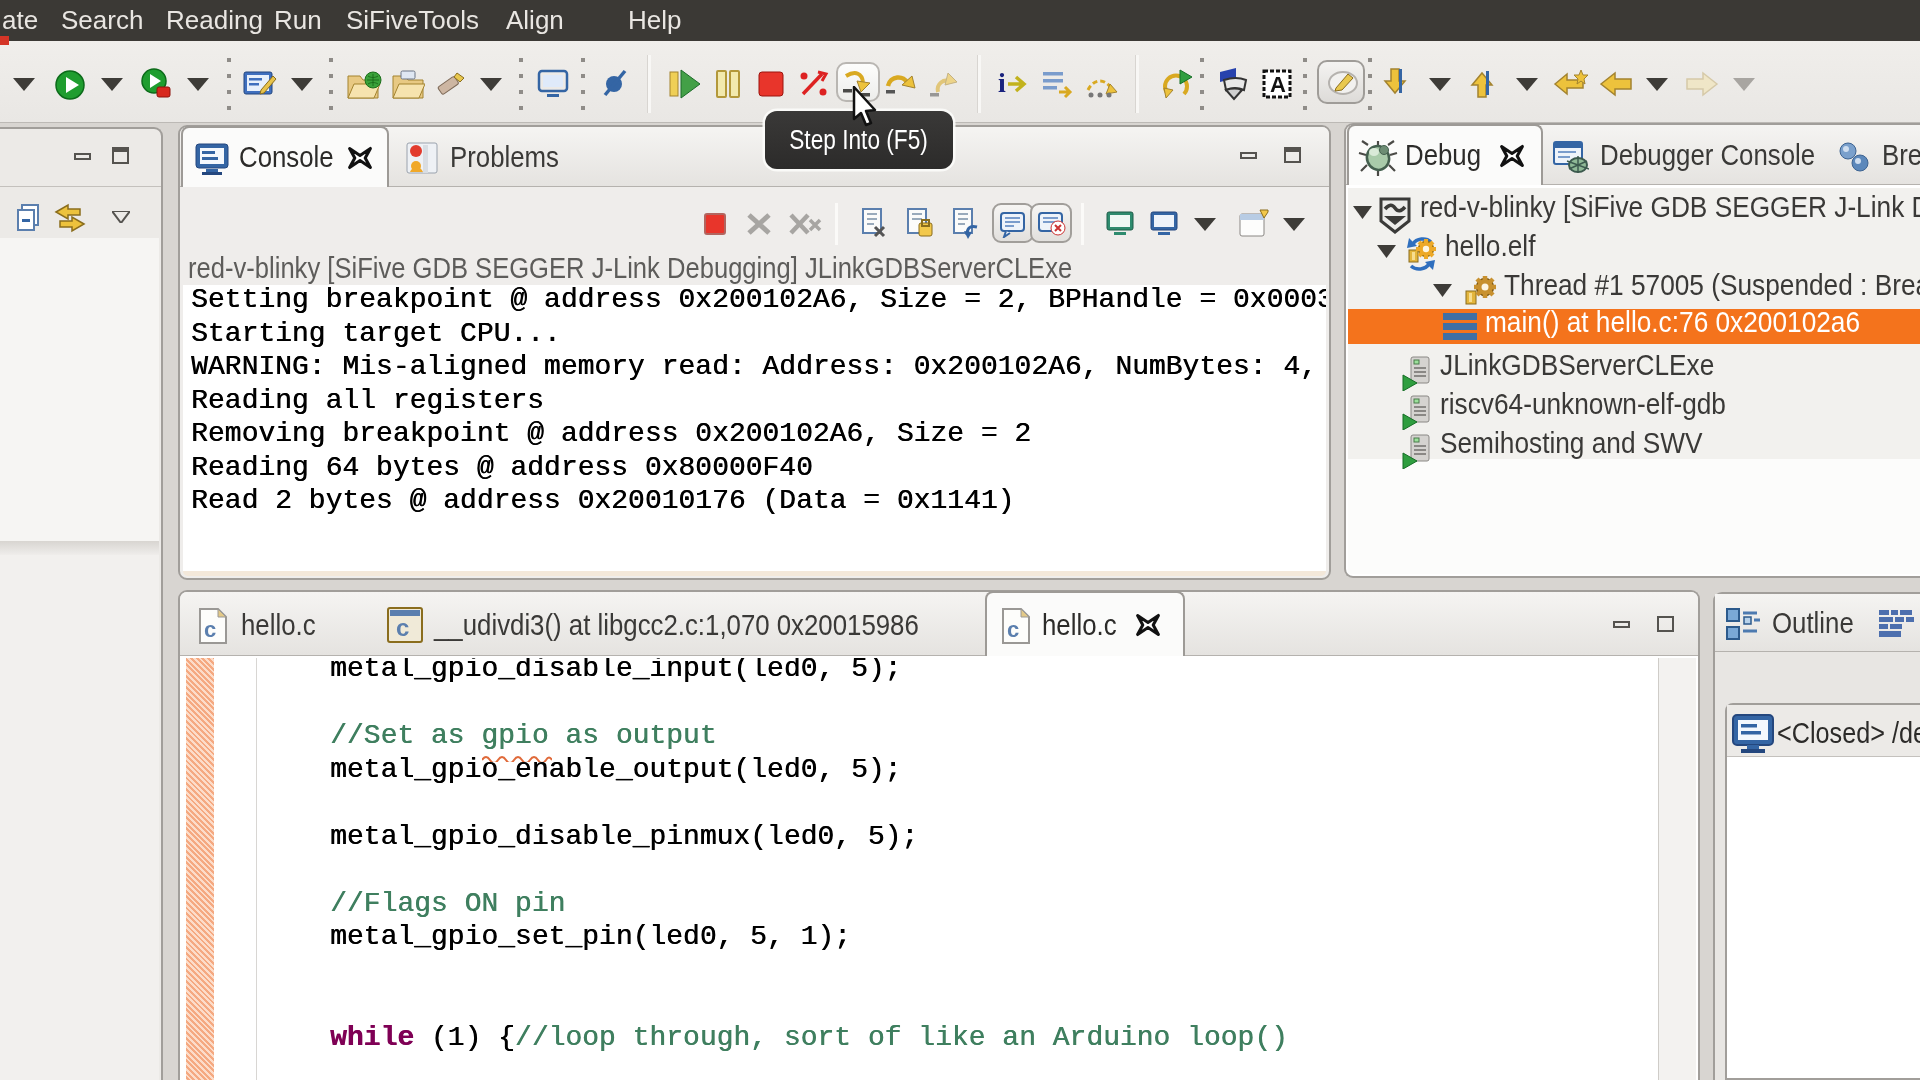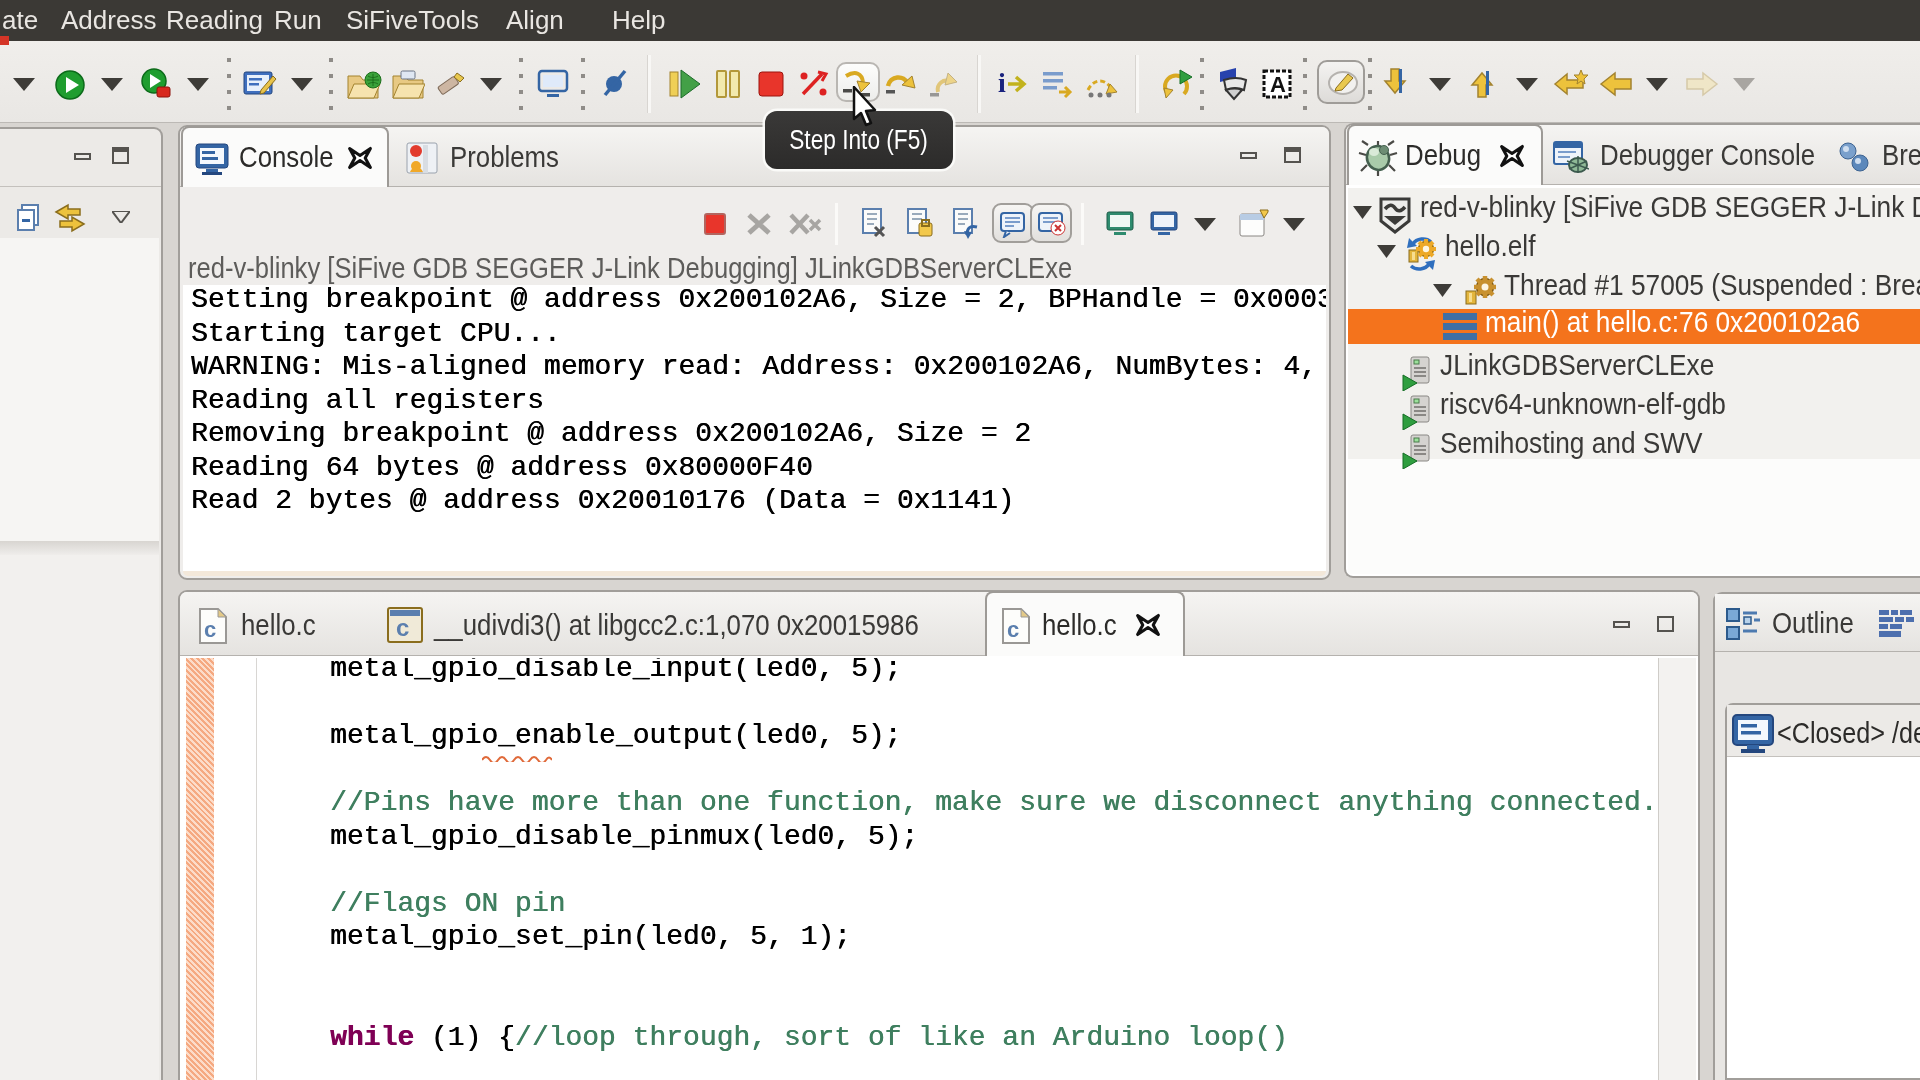--- a/index.html
+++ b/index.html
@@ -60,26 +60,26 @@
 
 #tooltip { position:absolute; left:765px; top:111px; width:188px; height:58px; background:linear-gradient(#3a3938,#2c2b2a); border-radius:12px;
   color:#fff; font-size:27px; text-align:center; line-height:58px; z-index:60; box-shadow:0 0 0 2.5px rgba(252,252,250,0.9); }
 #tooltip span { display:inline-block; transform:scaleX(0.84); }
 </style>
 </head>
 <body>
 
 <div id="menubar">
   <span style="left:2px">ate</span>
-  <span style="left:61px">Address</span>
+  <span style="left:61px">Search</span>
   <span style="left:166px">Reading</span>
   <span style="left:274px">Run</span>
   <span style="left:346px">SiFiveTools</span>
   <span style="left:506px">Align</span>
-  <span style="left:612px">Help</span>
+  <span style="left:628px">Help</span>
 </div>
 
 <div style="position:absolute;left:0;top:36px;width:9px;height:9px;background:#d43527;z-index:5;"></div>
 <div id="toolbar">
   <div class="dd" style="left:13px;top:78px;"></div>
   <svg class="tb" style="left:54px;top:69px" width="32" height="32" viewBox="0 0 32 32">
       <circle cx="16" cy="16" r="14" fill="#1f9d2f" stroke="#0c6b1a" stroke-width="1.5"></circle>
       <polygon points="12,8 25,16 12,24" fill="#fff"></polygon>
     </svg>
   <div class="dd" style="left:101px;top:78px;"></div>
@@ -501,23 +501,23 @@
     </svg>
   <div class="abs tabtxt" style="left:862px;top:16px;">hello.c</div>
   <svg class="abs" style="left:954px;top:20px" width="28" height="26" viewBox="0 0 32 30">
       <path d="M4 4 L16 12 L28 4 L22 15 L28 26 L16 18 L4 26 L10 15 z" fill="#fff" stroke="#111" stroke-width="3.5" stroke-linejoin="round"></path>
     </svg>
   <div class="abs" style="left:1433px;top:29px;width:17px;height:7px;border:2px solid #55534f;"></div>
   <div class="abs" style="left:1477px;top:24px;width:17px;height:16px;border:2px solid #55534f;"></div>
   <div class="code">
     <div class="mono" style="position:absolute;left:148px;top:-6px;">metal_gpio_disable_input(led0, 5);
 
+<span class="gcomment">//Set as gpio as output</span>
 metal_gpio_enable_output(led0, 5);
 
-<span class="gcomment">//Pins have more than one function, make sure we disconnect anything connected.</span>
 metal_gpio_disable_pinmux(led0, 5);
 
 <span class="gcomment">//Flags ON pin</span>
 metal_gpio_set_pin(led0, 5, 1);
 
 
 <span class="gkw">while</span> (1) {<span class="gcomment">//loop through, sort of like an Arduino loop()</span></div>
   </div>
   <div class="hatch"></div>
   <div style="position:absolute;left:76px;top:66px;width:1px;bottom:0;background:#d8d6d3;"></div>

